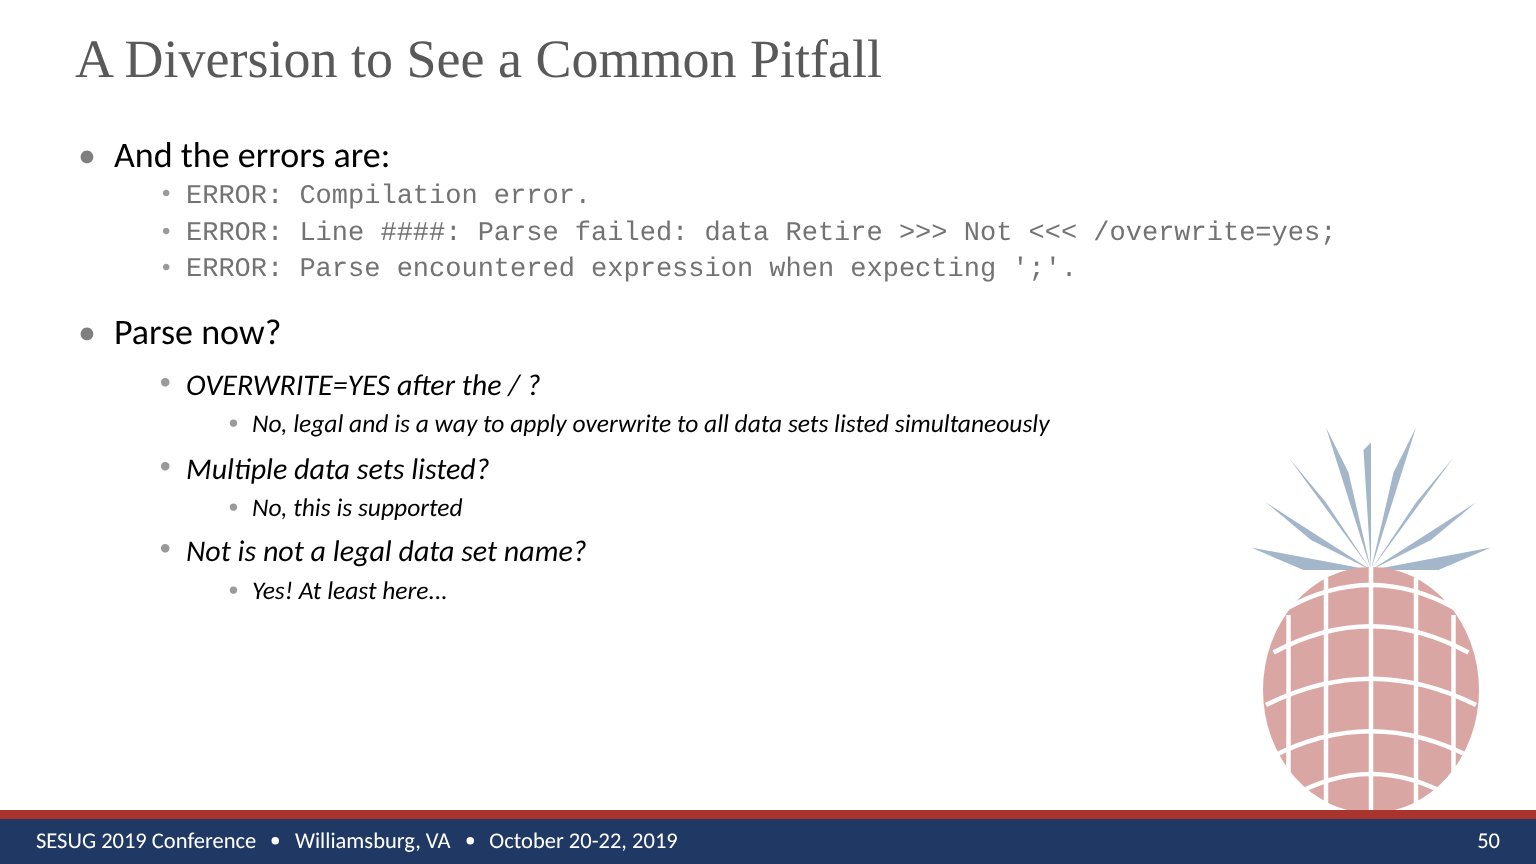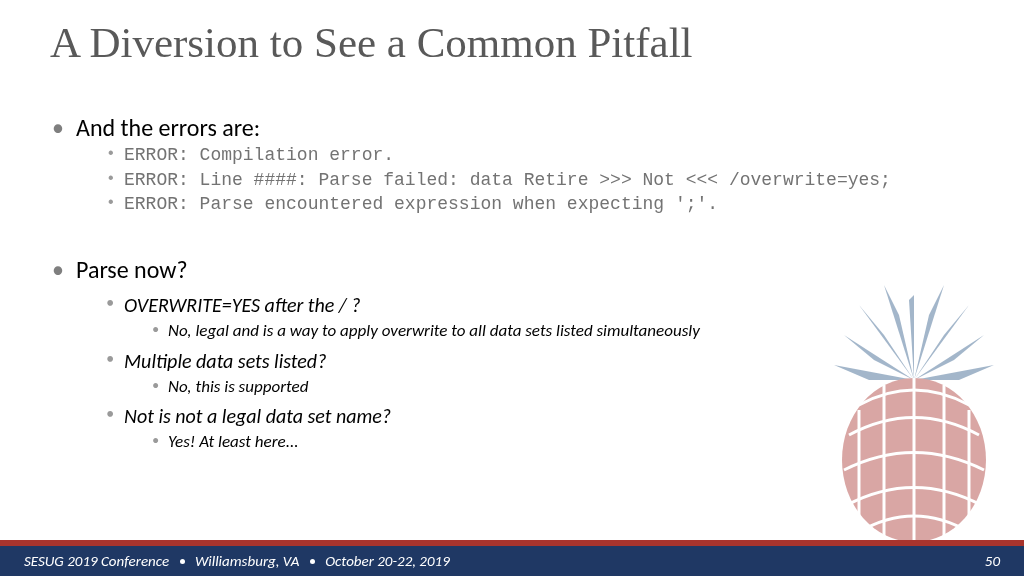--- a/index.html
+++ b/index.html
@@ -1,32 +1,32 @@
 <!DOCTYPE html>
 <html><head>
 <meta charset="utf-8">
 <style>
   * { margin: 0; padding: 0; box-sizing: border-box; }
   html, body { width: 1024px; height: 576px; overflow: hidden; font-family: Calibri, "Segoe UI", Arial, sans-serif; background: #fff; }
   .slide { position: relative; width: 1024px; height: 576px; background: #ffffff; }
-  .title { position: absolute; left: 50px; top: 18px; font-family: Georgia, "Times New Roman", serif; font-size: 43px; font-weight: 400; color: #595959; }
+  .title { position: absolute; left: 50px; top: 18px; font-family: Georgia, "Times New Roman", serif; font-size: 36px; font-weight: 400; color: #595959; }
   .content { position: absolute; left: 50px; top: 88px; width: 900px; }
-  ul { list-style: none; margin-top: 24px; }
+  ul { list-style: none; }
   .lvl1 { margin-left: 0; }
   .lvl1 > li { position: relative; padding-left: 26px; color: #000; font-size: 24px; line-height: 1.3; margin-bottom: 4px; }
   .lvl1 > li::before { content: "•"; position: absolute; left: 2px; top: 0; color: #7f7f7f; font-size: 24px; }
   .lvl2 { margin-left: 30px; margin-top: 1px; }
   .lvl2 > li { position: relative; padding-left: 18px; font-size: 18px; line-height: 1.25; margin-bottom: 2px; }
   .lvl2 > li::before { content: "•"; position: absolute; left: 0; top: 0; color: #9a9a9a; font-size: 16px; }
   .lvl3 { margin-left: 28px; margin-top: 1px; }
   .lvl3 > li { position: relative; padding-left: 16px; font-size: 17px; line-height: 1.4; margin-bottom: 4px; }
   .lvl3 > li::before { content: "•"; position: absolute; left: 0; top: 1px; color: #9a9a9a; font-size: 14px; }
   .mono { font-family: Consolas, "Courier New", monospace; color: #737373; font-size: 17px; }
   .gap { display: block; height: 10px; }
-  .footer-bar { position: absolute; left: 0; bottom: 0; width: 100%; height: 30px; background: #1f3864; color: #fff; display: flex; align-items: center; justify-content: space-between; padding: 0 24px; font-size: 15px; font-style: italic; }
+  .footer-bar { position: absolute; left: 0; bottom: 0; width: 100%; height: 30px; background: #1f3864; color: #fff; display: flex; align-items: center; justify-content: space-between; padding: 0 24px; font-size: 15px; }
   .footer-accent { position: absolute; left: 0; bottom: 30px; width: 100%; height: 6px; background: #a8342d; }
   .footer-left { white-space: nowrap; }
   .footer-dot { display: inline-block; width: 5px; height: 5px; background: #fff; border-radius: 50%; vertical-align: middle; margin: 0 7px 2px; }
   .pineapple { position: absolute; right: 10px; bottom: 36px; width: 200px; height: 280px; opacity: 0.95; pointer-events: none; }
 </style>
 </head>
 <body>
 
 <div class="slide">
   <div class="title">A Diversion to See a Common Pitfall</div>

